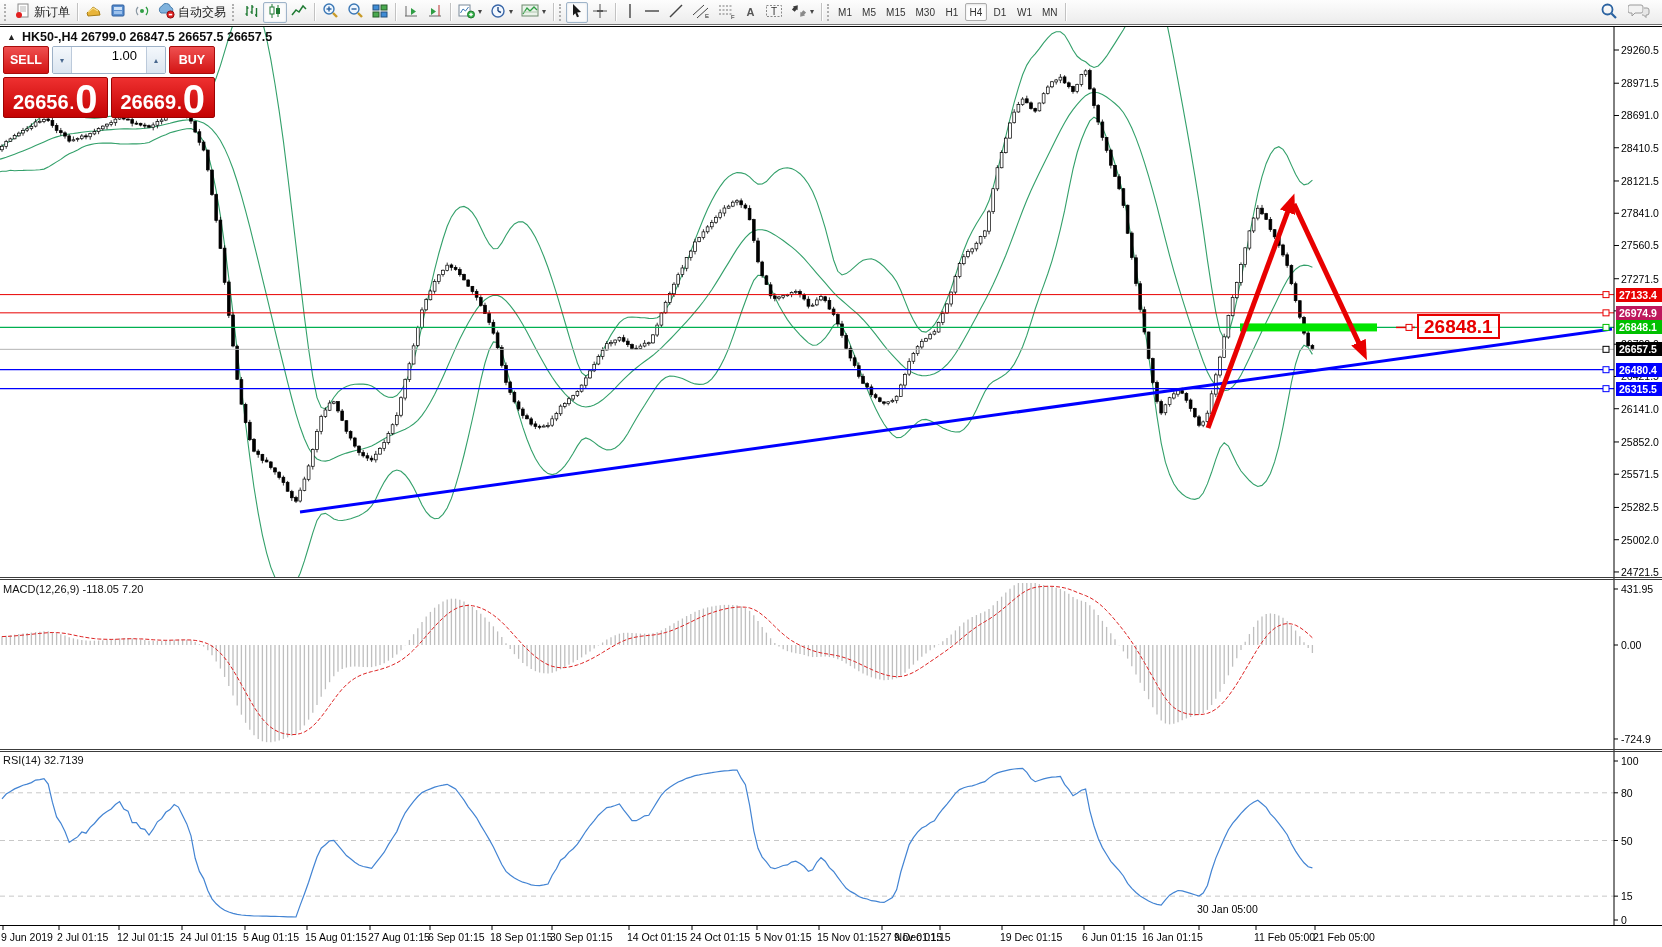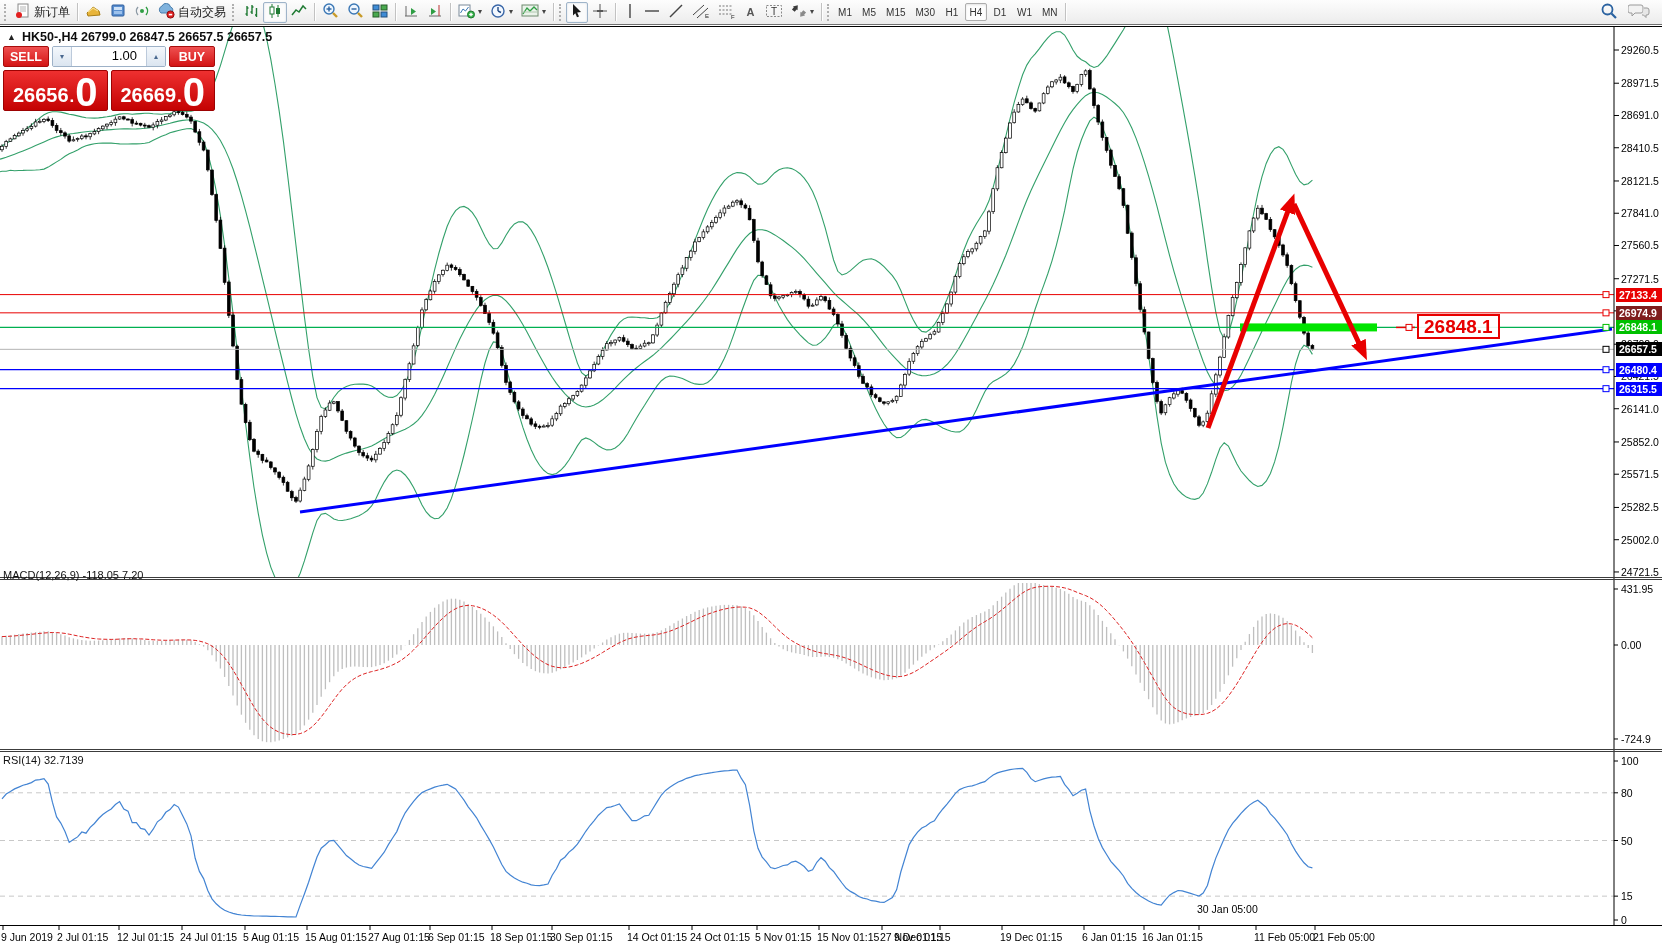--- a/index.html
+++ b/index.html
@@ -27,21 +27,21 @@
   
   #chart-svg { position:absolute; left:0; top:26px; z-index:1; }
   .overlay { position:absolute; left:0; top:0; width:100%; height:100%; z-index:3; pointer-events:none; }
 
   .chart-title { position:absolute; left:7px; top:30px; z-index:4; display:flex; align-items:center; gap:6px;
                  font-size:12.5px; font-weight:700; color:#0d0d0d; }
   .chart-title .tri { font-size:9px; color:#222; }
 
   
   .quote { position:absolute; left:3px; top:46px; width:212px; z-index:6; }
-  .q-row1 { display:flex; height:21px; gap:3px; }
+  .q-row1 { display:flex; height:28px; gap:3px; }
   .btn-sell,.btn-buy { flex:0 0 46px; color:#fff; font-size:12.5px; font-weight:700;
         display:flex; align-items:center; justify-content:center; border-radius:2px;
         background:linear-gradient(#ef5050,#d31414); border:1px solid #a80c0c; }
   .vol { flex:1; display:flex; background:#fff; border:1px solid #9db1c7; border-radius:2px; overflow:hidden; }
   .vol-btn { width:19px; display:flex; align-items:center; justify-content:center; font-size:8px; color:#49688f;
              background:linear-gradient(#f4f8fc,#dbe5f0); }
   .vol-dn { border-right:1px solid #bccadb; }
   .vol-up { border-left:1px solid #bccadb; }
   .vol-val { flex:1; text-align:right; padding-right:9px; font-size:13px; line-height:18px; color:#000; }
   .q-row2 { display:flex; gap:3px; margin-top:3px; height:41px; }
@@ -1423,21 +1423,21 @@
           <span class="pp-big">0</span>
       </div>
       <div class="price-pane">
         <span class="pp-main">26669</span>
           <span class="pp-dot">.</span>
           <span class="pp-big">0</span>
       </div>
     </div>
   </div>
 
-  <div class="ind-label" style="top:569px">MACD(12,26,9) -118.05 7.20</div>
+  <div class="ind-label" style="top:583px">MACD(12,26,9) -118.05 7.20</div>
   <div class="ind-label" style="top:754px">RSI(14) 32.7139</div>
 
   <div class="red-box" style="top: 314.415px;">26848.1</div>
 
   <div class="overlay" id="axis-layer">
       <div class="ax-tick" style="top: 44px;">29260.5</div>
       <div class="ax-tick" style="top: 77.2337px;">28971.5</div>
       <div class="ax-tick" style="top: 109.49px;">28691.0</div>
       <div class="ax-tick" style="top: 141.746px;">28410.5</div>
       <div class="ax-tick" style="top: 174.98px;">28121.5</div>
@@ -1447,21 +1447,21 @@
       <div class="ax-tick" style="top: 304.867px;">26992.0</div>
       <div class="ax-tick" style="top: 338.216px;">26702.0</div>
       <div class="ax-tick" style="top: 370.472px;">26421.5</div>
       <div class="ax-tick" style="top: 402.728px;">26141.0</div>
       <div class="ax-tick" style="top: 435.962px;">25852.0</div>
       <div class="ax-tick" style="top: 468.218px;">25571.5</div>
       <div class="ax-tick" style="top: 501.452px;">25282.5</div>
       <div class="ax-tick" style="top: 533.708px;">25002.0</div>
       <div class="ax-tick" style="top: 565.964px;">24721.5</div>
       <div class="ax-label" style="top: 287.607px; background: rgb(232, 0, 0);">27133.4</div>
-      <div class="ax-label" style="top: 305.833px; background: #7f1d1d;">26974.9</div>
+      <div class="ax-label" style="top: 305.833px; background: #be185d;">26974.9</div>
       <div class="ax-label" style="top: 320.415px; background: rgb(0, 192, 0);">26848.1</div>
       <div class="ax-label" style="top: 342.333px; background: rgb(0, 0, 0);">26657.5</div>
       <div class="ax-label" style="top: 362.699px; background: rgb(0, 0, 255);">26480.4</div>
       <div class="ax-label" style="top: 381.661px; background: rgb(0, 0, 255);">26315.5</div>
       <div class="ax-tick" style="top: 582.997px;">431.95</div>
       <div class="ax-tick" style="top: 639px;">0.00</div>
       <div class="ax-tick" style="top: 732.984px;">-724.9</div>
       <div class="ax-tick" style="top: 755px;">100</div>
       <div class="ax-tick" style="top: 786.8px;">80</div>
       <div class="ax-tick" style="top: 834.5px;">50</div>
@@ -1477,20 +1477,20 @@
       <div class="time-label" style="top: 931px; left: 428px;">6 Sep 01:15</div>
       <div class="time-label" style="top: 931px; left: 490px;">18 Sep 01:15</div>
       <div class="time-label" style="top: 931px; left: 550px;">30 Sep 01:15</div>
       <div class="time-label" style="top: 931px; left: 627px;">14 Oct 01:15</div>
       <div class="time-label" style="top: 931px; left: 690px;">24 Oct 01:15</div>
       <div class="time-label" style="top: 931px; left: 755px;">5 Nov 01:15</div>
       <div class="time-label" style="top: 931px; left: 817px;">15 Nov 01:15</div>
       <div class="time-label" style="top: 931px; left: 880px;">27 Nov 01:15</div>
       <div class="time-label" style="top: 931px; left: 894px;">9 Dec 01:15</div>
       <div class="time-label" style="top: 931px; left: 1000px;">19 Dec 01:15</div>
-      <div class="time-label" style="top: 931px; left: 1082px;">6 Jan 01:15</div>
+      <div class="time-label" style="top: 931px; left: 1082px;">6 Jun 01:15</div>
       <div class="time-label" style="top: 931px; left: 1142px;">16 Jan 01:15</div>
       <div class="time-label" style="top: 903px; left: 1197px;">30 Jan 05:00</div>
       <div class="time-label" style="top: 931px; left: 1254px;">11 Feb 05:00</div>
       <div class="time-label" style="top: 931px; left: 1313px;">21 Feb 05:00</div>
     </div>
 
 </div>
 
 </body></html>

